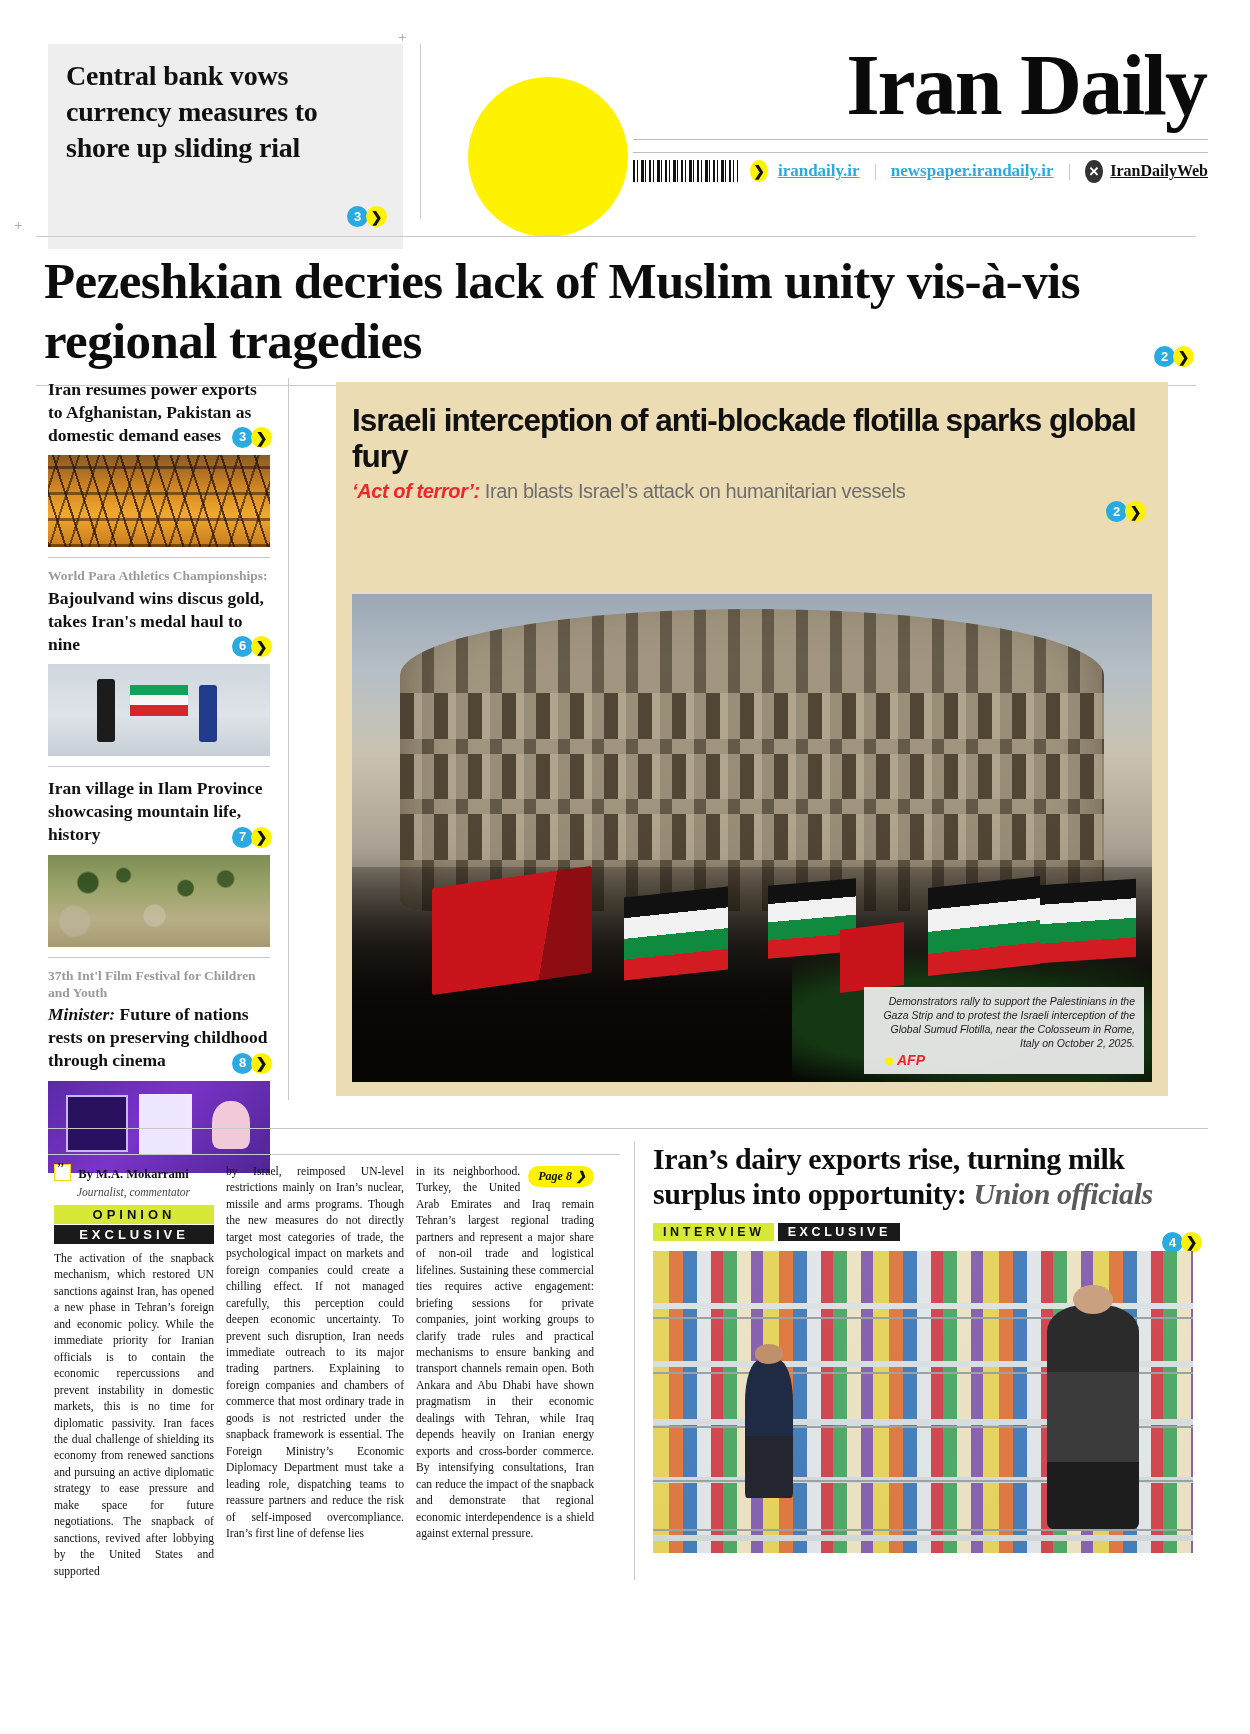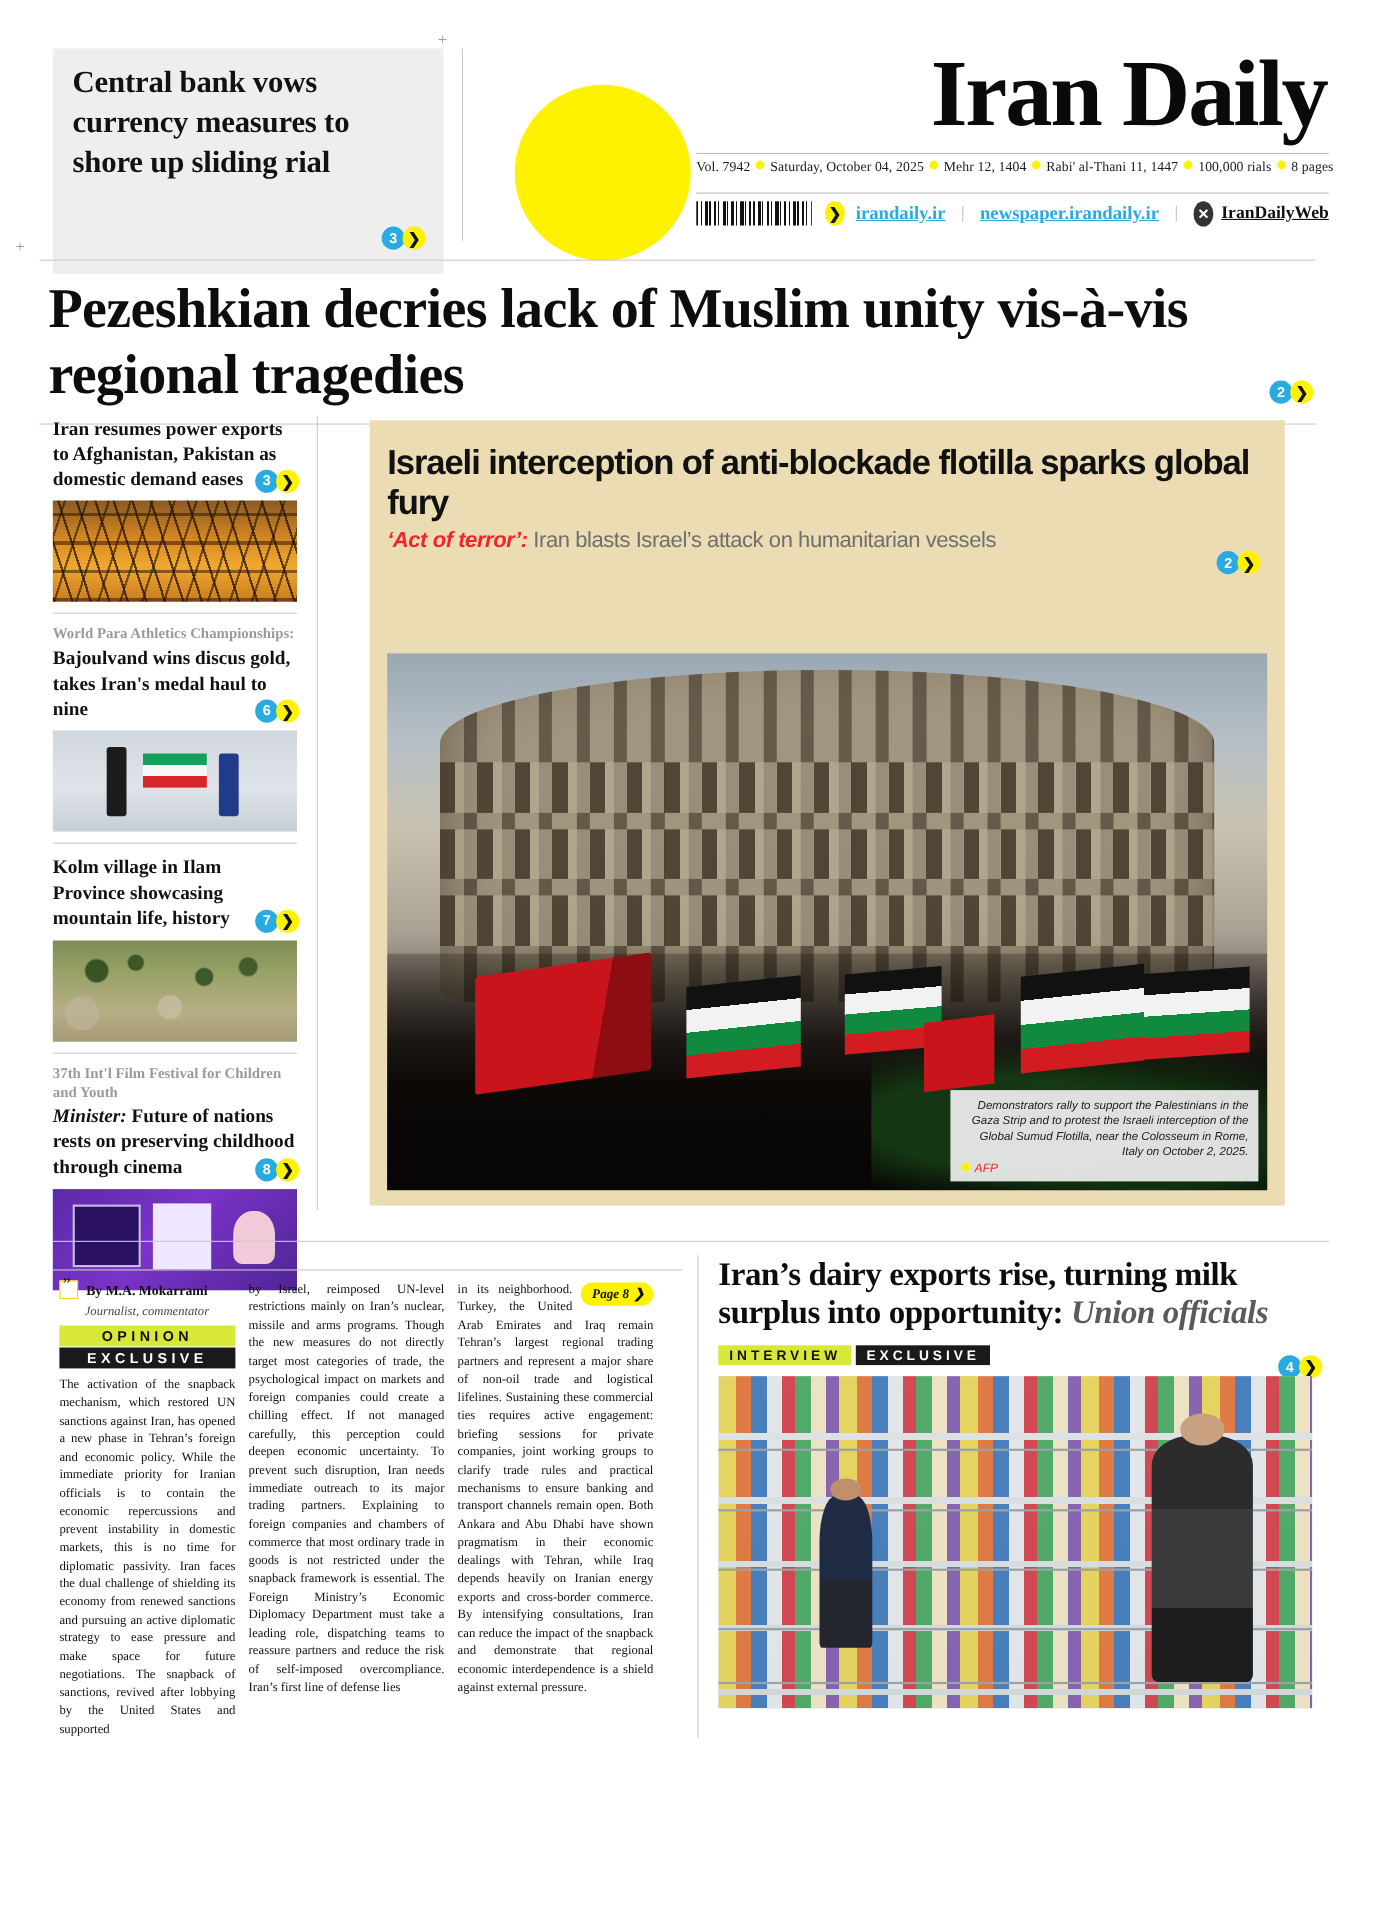--- a/index.html
+++ b/index.html
@@ -216,21 +216,21 @@
   .caption {
     position:absolute; right:8px; bottom:8px; width:280px;
     background:rgba(238,238,238,.93); padding:7px 9px 6px 10px;
   }
   .caption p {
     font-family:"Liberation Sans", sans-serif;
     font-style:italic; font-size:10.5px; line-height:1.34; color:#1b1b1b;text-align:right;
   }
   .caption .credit {
     font-family:"Liberation Sans", sans-serif;
-    font-style:italic; font-weight:400; font-size:11px; color:#F2252B; margin-top:2px;
+    font-style:italic; font-weight:700; font-size:14px; color:#F2252B; margin-top:2px;margin-left:11px;
   }
   .caption .credit .cdot { display:inline-block; width:8px; height:8px; border-radius:50%;
     background:#FFF200; margin-right:4px; vertical-align:0px; }
 
   
   .bottom { position:absolute; left:48px; top:1128px; width:1160px; height:580px; }
   .bt-rule { height:1px; background:#c9c9c9; }
   .bt-cols { display:flex; margin-top:12px; }
   .bt-left { width:572px; position:relative; }
   .bt-vdiv { width:1px; background:#c9c9c9; margin:0 14px; }
@@ -336,23 +336,20 @@
         <span class="chev">❯</span>
       </span>
     </div>
 
     <div class="vrule"></div>
     <div class="yellowdot"></div>
 
     <div class="masthead">
       <div class="logo">Iran Daily</div>
       <div class="mh-rule"></div>
-      <div class="mh-info">
-        <span>Vol. 7942</span><span class="dotsep"></span><span>Saturday, October 04, 2025</span><span class="dotsep"></span><span>Mehr 12, 1404</span><span class="dotsep"></span><span>Rabi' al-Thani 11, 1447</span><span class="dotsep"></span><span>100,000 rials</span><span class="dotsep"></span><span>8 pages</span>
-      </div>
       <div class="mh-rule"></div>
       <div class="linksbar">
         <span class="barcode"></span>
         <span class="go">❯</span>
         <a class="weblink" href="#">irandaily.ir</a>
         <span class="pipe">|</span>
         <a class="weblink" href="#" style="margin-left:0">newspaper.irandaily.ir</a>
         <span class="pipe">|</span>
         <span class="xlogo">✕</span>
         <a class="xhandle" href="#">IranDailyWeb</a>
@@ -402,21 +399,21 @@
           <span class="p1"></span>
             <span class="f1"></span>
             <span class="p2"></span>
         </div>
       </div>
 
       <div class="side-div"></div>
 
       <div>
         <div class="side-title">
-          <span>Kolm village in Ilam Province showcasing mountain life, history</span>
+          <span>Iran village in Ilam Province showcasing mountain life, history</span>
           <span class="pagebadge side-badge">
             <span class="circ">7</span>
             <span class="chev">❯</span>
           </span>
         </div>
         <div class="side-img img-village"></div>
       </div>
 
       <div class="side-div"></div>
 

